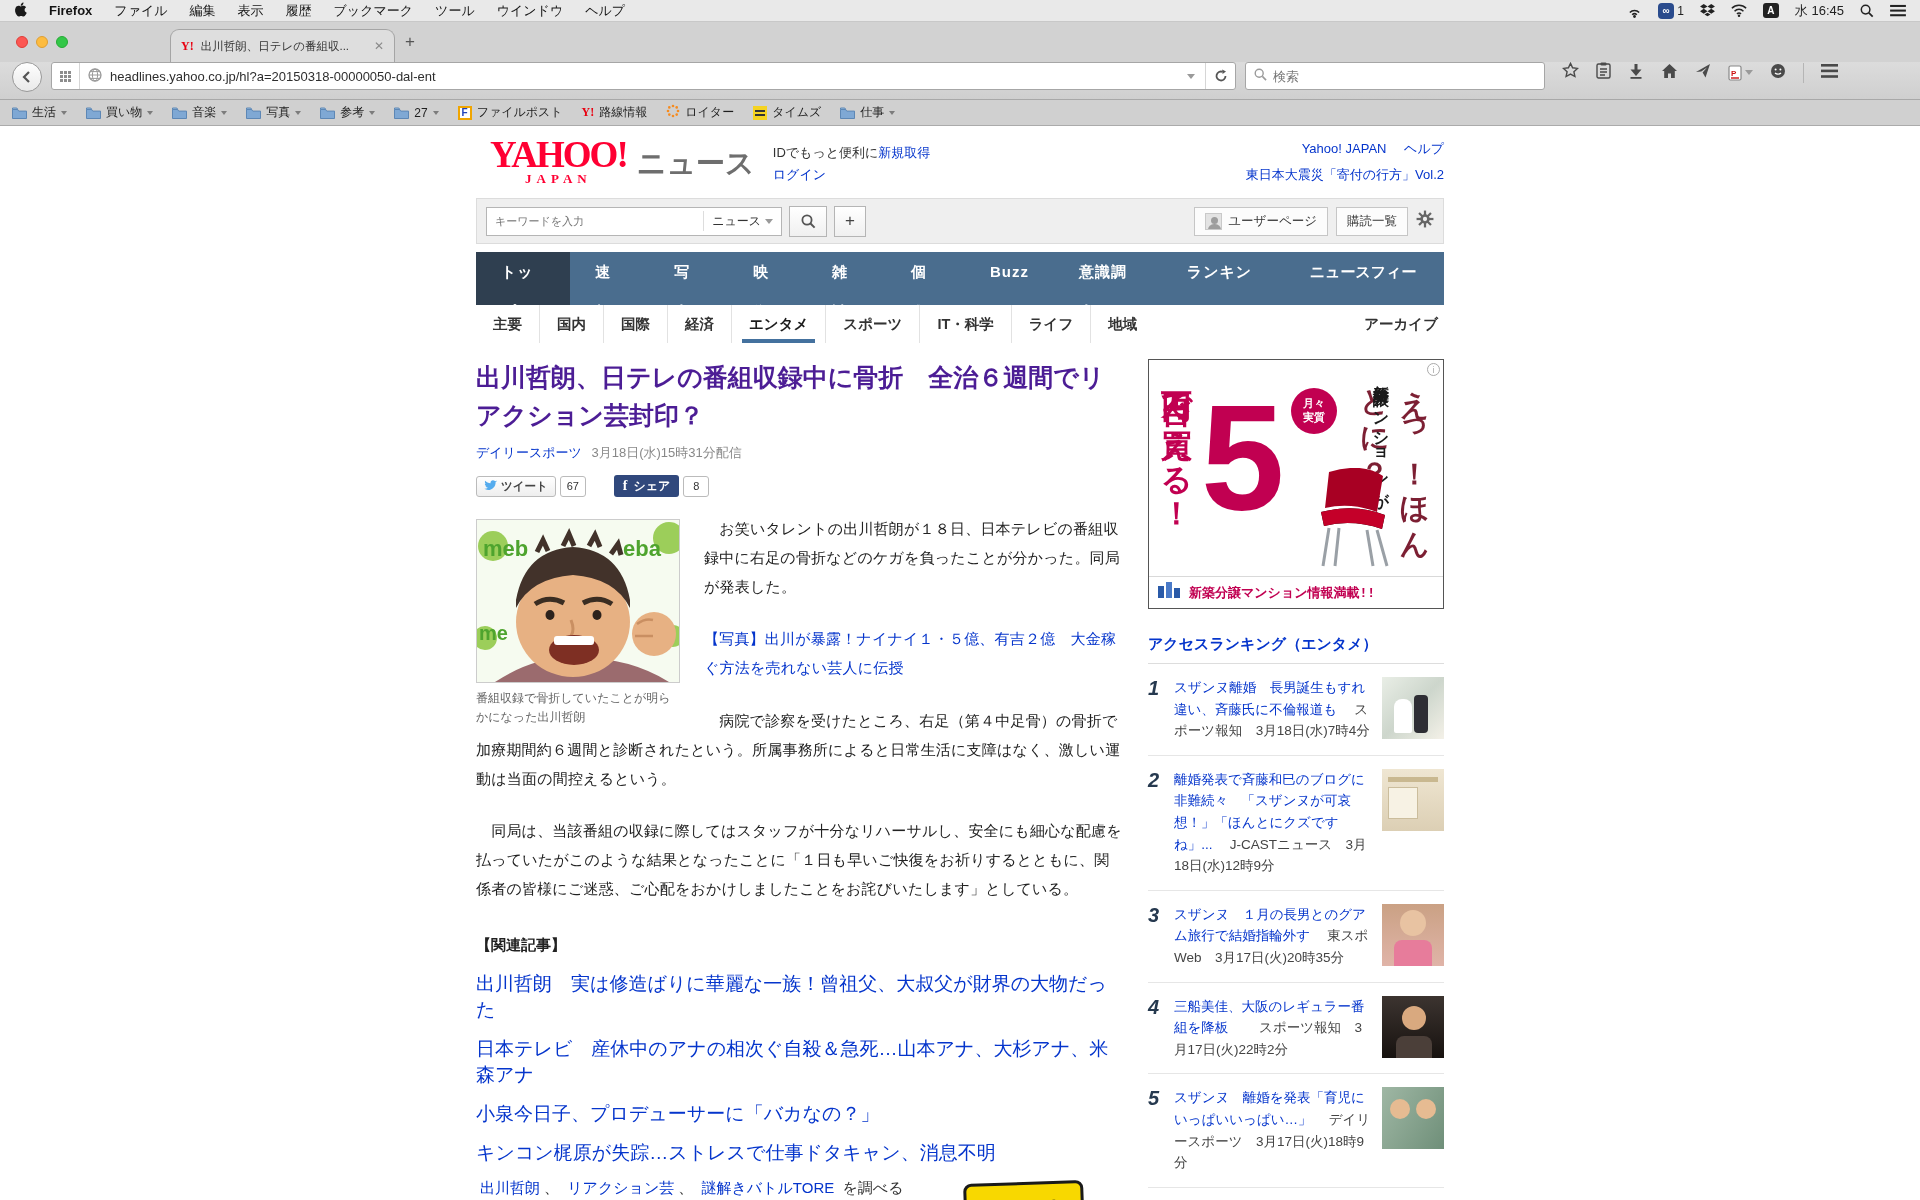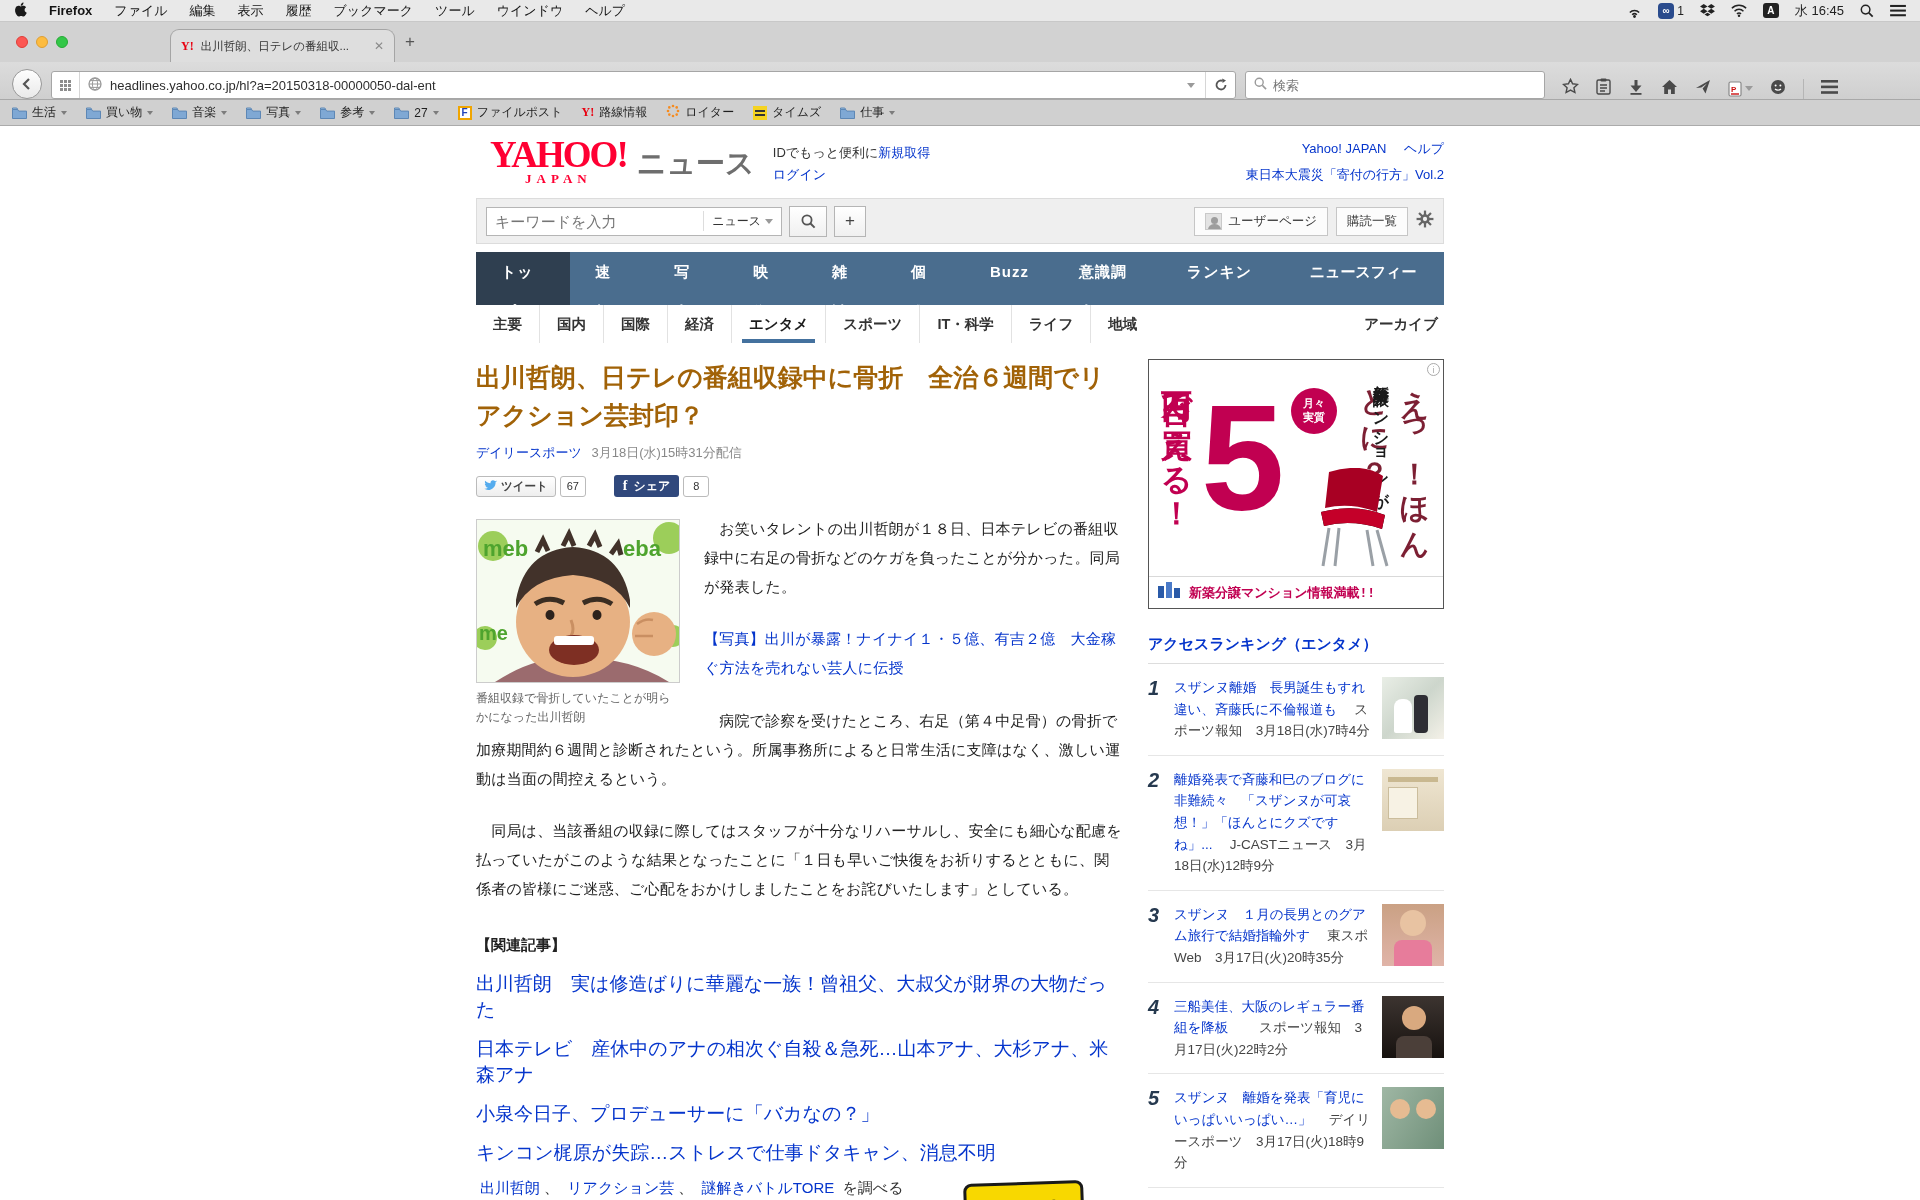--- a/index.html
+++ b/index.html
@@ -30,21 +30,21 @@
   .l-grn { background:#33c748; border:1px solid #27aa35; }
   .tab { position:absolute; left:170px; top:7px; width:225px; height:33px; background:#dedede;
     border:1px solid #a5a5a5; border-bottom:none; border-radius:9px 9px 0 0; display:flex;
     align-items:center; gap:7px; padding:0 10px; font-size:11.5px; color:#333; }
   .tab .fav { color:#e80010; font-weight:bold; font-family:"Liberation Serif",serif; font-size:12px; }
   .tab .t-title { flex:1; white-space:nowrap; overflow:hidden; text-overflow:ellipsis; }
   .tab .t-close { color:#8a8a8a; font-size:12px; }
   .newtab { position:absolute; left:405px; top:10px; font-size:17px; color:#555; }
 
   .navbar { height:38px; background:linear-gradient(#dcdcdc,#cfcfcf); border-bottom:1px solid #a8a8a8;
-    display:flex; align-items:flex-end; padding:0 12px; gap:9px; }
+    display:flex; align-items:flex-start; padding:0 12px; gap:9px; }
   .backbtn { width:30px; height:30px; border-radius:50%; border:1px solid #999;
     background:linear-gradient(#fefefe,#e9e9e9); display:flex; align-items:center; justify-content:center; }
   .urlbar { width:1185px; height:28px; background:#fff; border:1px solid #a6a6a6; border-radius:3px;
     display:flex; align-items:center; font-size:13px; color:#2e2e2e; }
   .grid-ic { width:28px; align-self:stretch; border-right:1px solid #d6d6d6; display:flex;
     align-items:center; justify-content:center; }
   .urltext { margin-left:8px; }
   .url-spacer { flex:1; }
   .caret-down { width:0; height:0; border-left:4px solid transparent; border-right:4px solid transparent;
     border-top:5px solid #9a9a9a; margin-right:10px; }
@@ -81,21 +81,21 @@
     font-family:"Liberation Serif",serif; }
   .service { color:#6e6e6e; font-size:29px; font-weight:bold; margin:8px 0 0 10px; }
   .id-block { font-size:13px; color:#333; margin:6px 0 0 18px; line-height:1.7; }
   .blue, .bluelink { color:#0535cc; }
   .yh-right { margin-left:auto; text-align:right; font-size:13px; line-height:2.0; }
 
   .search-panel { margin-top:10px; background:#efefef; border:1px solid #dcdcdc; height:46px;
     display:flex; align-items:center; padding:0 9px; gap:7px; }
   .kw-box { width:296px; height:29px; background:#fff; border:1px solid #b5b5b5; display:flex;
     align-items:center; padding:0 8px; gap:6px; }
-  .kw-box input { flex:1; border:none; outline:none; font-size:15px; font-family:inherit; color:#14532d; }
+  .kw-box input { flex:1; border:none; outline:none; font-size:11px; font-family:inherit; color:#14532d; }
   .scope { font-size:12px; color:#333; display:flex; align-items:center; gap:4px; border-left:1px solid #ddd; padding-left:8px; height:20px; }
   .btn-sq { height:31px; background:linear-gradient(#fff,#f0f0f0); border:1px solid #b5b5b5;
     display:flex; align-items:center; justify-content:center; }
   .sp-right { margin-left:auto; display:flex; align-items:center; gap:8px; }
   .sp-btn { height:29px; background:#fcfcfc; border:1px solid #c6c6c6; display:flex; align-items:center;
     gap:6px; padding:0 10px; font-size:12.5px; color:#333; }
   .avatar { width:17px; height:17px; background:#e3e3e3; border:1px solid #c9c9c9; position:relative; overflow:hidden; }
   .avatar::before { content:""; position:absolute; left:5px; top:3px; width:7px; height:7px; border-radius:50%; background:#9d9d9d; }
   .avatar::after { content:""; position:absolute; left:2px; top:10px; width:13px; height:8px; border-radius:6px 6px 0 0; background:#9d9d9d; }
 
@@ -109,21 +109,21 @@
   .sn-item { padding:0 17px; height:38px; line-height:38px; border-left:1px solid #e2e2e2; position:relative; }
   .sn-item:first-child { border-left:none; }
   .sn-item.active { color:#1c1c1c; }
   .sn-item.active::after { content:""; position:absolute; left:10px; right:10px; bottom:0; height:4px; background:#44719e; }
   .sn-right { margin-left:auto; padding:0 6px; }
 
   .content { display:flex; gap:26px; margin-top:16px; }
   .main-col { width:646px; }
   .side-col { width:296px; }
 
-  .a-title { font-size:25px; font-weight:bold; color:#a16207; line-height:1.5; }
+  .a-title { font-size:25px; font-weight:bold; color:#4c1d95; line-height:1.5; }
   .byline { margin-top:10px; font-size:13px; color:#888; }
   .byline .src { color:#0535cc; margin-right:6px; }
   .social { margin-top:13px; display:flex; align-items:center; gap:28px; }
   .sgroup { display:flex; align-items:center; gap:4px; }
   .tw-btn { height:21px; border:1px solid #bbb; border-radius:3px; background:linear-gradient(#fff,#eee);
     display:flex; align-items:center; gap:4px; padding:0 7px; font-size:11.5px; font-weight:bold; color:#444; }
   .cnt { height:21px; min-width:26px; border:1px solid #bbb; border-radius:3px; background:#fff;
     display:flex; align-items:center; justify-content:center; font-size:11px; color:#333; padding:0 5px; }
   .fb-btn { height:22px; border-radius:3px; background:#30487c; color:#fff; display:flex; align-items:center;
     gap:6px; padding:0 9px; font-size:12px; font-weight:bold; }

